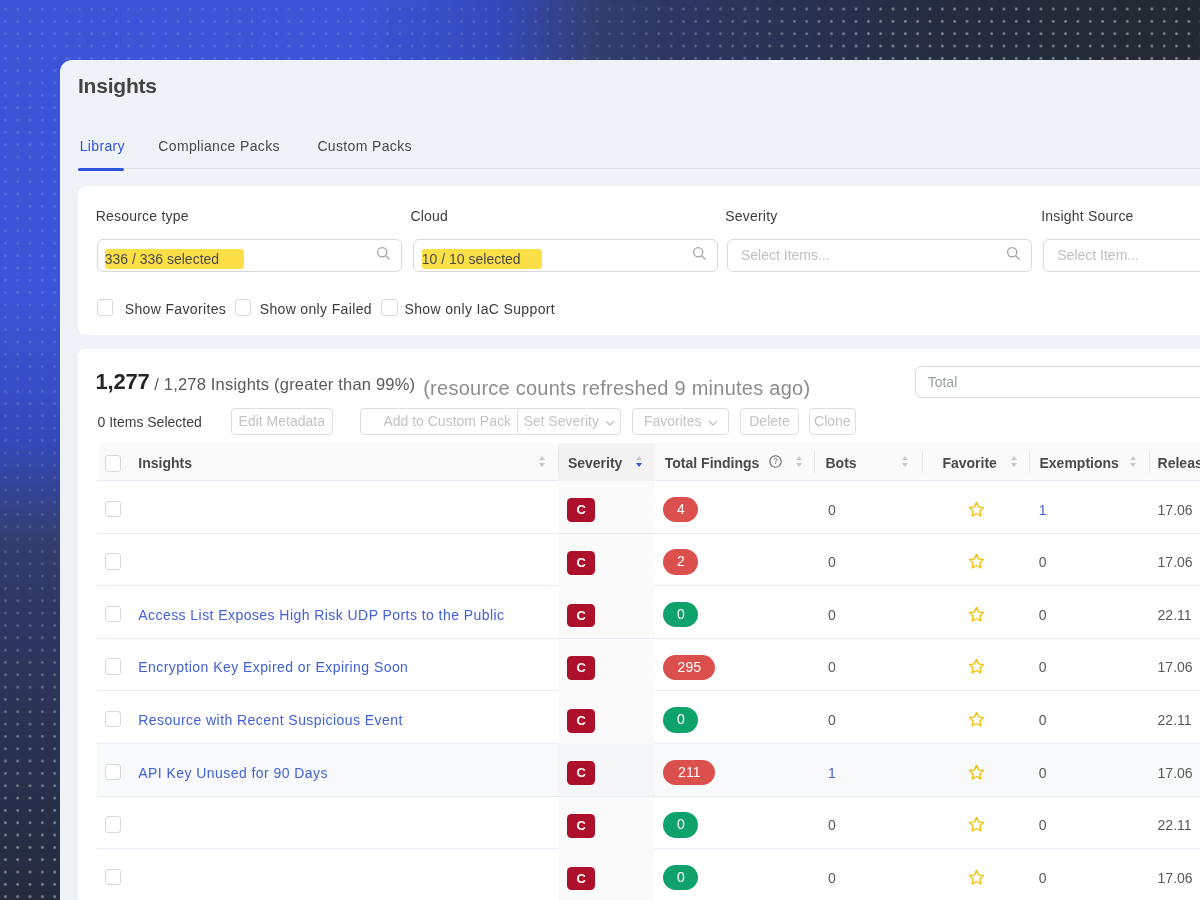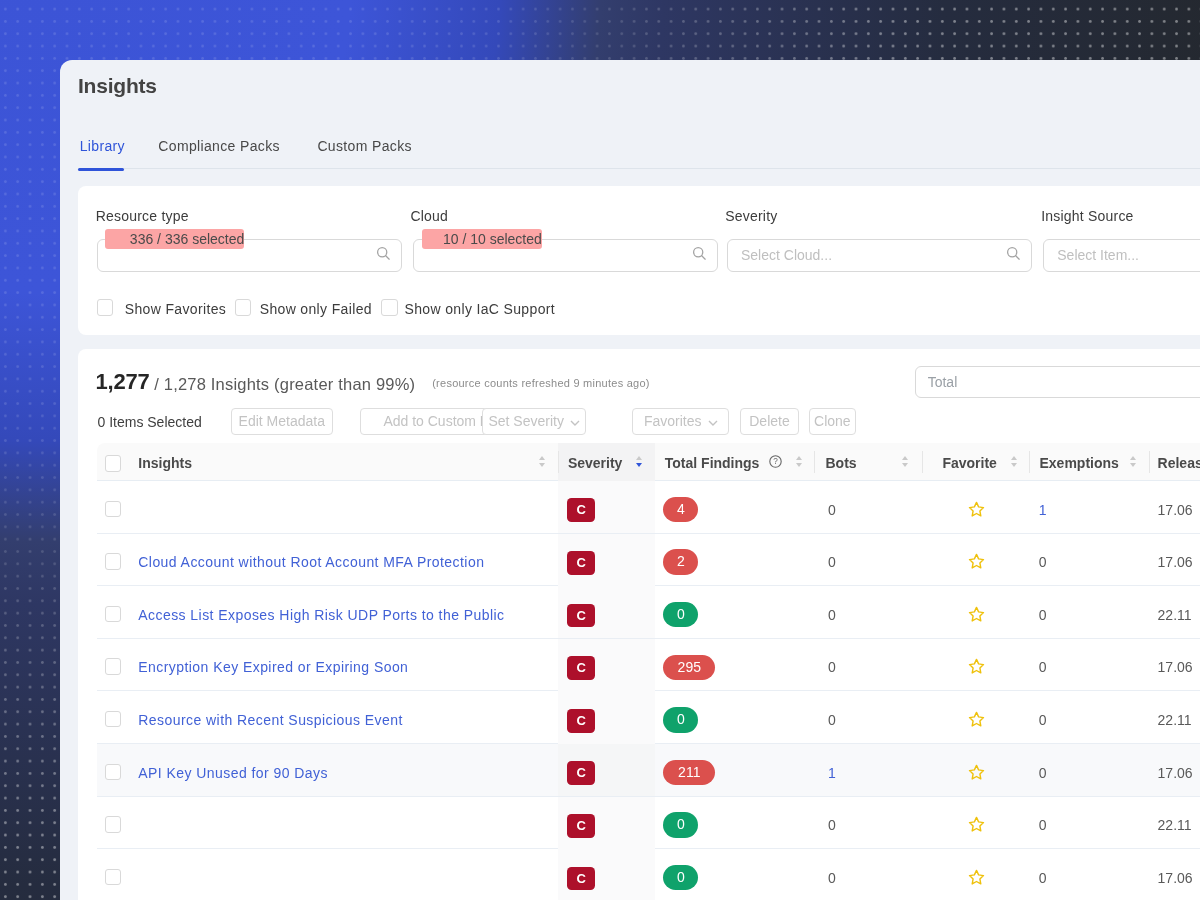--- a/index.html
+++ b/index.html
@@ -19,30 +19,30 @@
 .tab{top:78.2px;font-size:14px;letter-spacing:0.35px;color:#484848}
 #tab1{left:20.2px;color:#2F54D9}
 #tab2{left:98.8px}
 #tab3{left:257.9px}
 #tabline{left:18.8px;top:108.7px;width:1421px;height:1px;background:#DEE4EB}
 #inkbar{left:18.8px;top:108px;width:45.9px;height:3px;background:#2F54D9;border-radius:2px}
 #fpanel{left:18.7px;top:126.1px;width:1300px;height:149px;background:#fff;border-radius:8px}
 #cpanel{left:18.7px;top:289px;width:1300px;height:680px;background:#fff;border-radius:8px}
 .flabel{top:22.7px;font-size:14px;letter-spacing:0.2px;color:#3c3c3c}
 .fbox{top:53px;width:305px;height:33px;border:1px solid #D9D9D9;border-radius:6px;background:#fff}
-.ftag{top:43px;height:20.5px;background:#fca5a5;border-radius:3px;font-size:14px;color:#4a4a4a;line-height:20.5px;text-align:right}
+.ftag{top:63px;height:20.5px;background:#fde047;border-radius:3px;font-size:14px;color:#4a4a4a;line-height:20.5px;text-align:left}
 .ph{top:61px;font-size:14px;color:#BFBFBF}
 .mag{top:60px;width:15px;height:15px}
 .cb{width:16.4px;height:16.4px;border:1px solid #D9D9D9;border-radius:3px;background:#fff}
 .fcb{top:113.8px}
 .fcbl{top:115px;font-size:14px;letter-spacing:0.35px;color:#3c3c3c}
 
 #stat1{left:17.4px;top:22.2px;font-size:22px;letter-spacing:-0.2px;line-height:1;font-weight:700;color:#262626}
 #stat2{left:76px;top:27.2px;font-size:16.5px;letter-spacing:0.2px;line-height:1;color:#595959}
-#stat3{left:354px;top:29px;font-size:11px;letter-spacing:0.25px;line-height:1;color:#8C8C8C}
+#stat3{left:345px;top:29px;font-size:20px;letter-spacing:0.25px;line-height:1;color:#8C8C8C}
 #search{left:836.5px;top:17.5px;width:470px;height:32px;border:1px solid #D9D9D9;border-radius:6px;background:#fff}
 #sel{left:19.3px;top:65px;font-size:14px;color:#404040}
 .btn{top:59.3px;height:27px;border:1px solid #DEDEDE;border-radius:4px;background:#fff;color:#C3C3C3;font-size:14px;text-align:center;line-height:25px}
 
 #thead{left:18.5px;top:94.1px;width:1281px;height:38.9px;background:#FAFAFA;border-radius:8px 8px 0 0;border-bottom:1px solid #E7EDF3}
 #sevshade{position:absolute;left:461.8px;top:0;width:96.7px;height:38.4px;background:#F3F3F4}
 .th{position:absolute;top:12px;font-size:14px;font-weight:700;color:#4A4A4A}
 .vline{position:absolute;top:8px;width:1px;height:22px;background:#E6E6E6}
 .carets{position:absolute;width:9px;height:12px}
 .car{position:absolute;left:0;width:0;height:0;border-left:3.8px solid transparent;border-right:3.8px solid transparent}
@@ -79,21 +79,21 @@
   <div class="abs flabel" style="left:17.6px">Resource type</div>
   <div class="abs flabel" style="left:332.3px">Cloud</div>
   <div class="abs flabel" style="left:647.1px">Severity</div>
   <div class="abs flabel" style="left:963.1px">Insight Source</div>
   <div class="abs fbox" style="left:18.5px"></div>
   <div class="abs fbox" style="left:334.4px"></div>
   <div class="abs fbox" style="left:648.5px"></div>
   <div class="abs fbox" style="left:965.1px;width:340px;border-radius:6px 0 0 6px"></div>
   <div class="abs ftag" style="left:26.5px;width:139.6px">336 / 336 selected</div>
   <div class="abs ftag" style="left:343.6px;width:120px">10 / 10 selected</div>
-  <div class="abs ph" style="left:662.8px">Select Cloud...</div>
+  <div class="abs ph" style="left:662.8px">Select Items...</div>
   <div class="abs ph" style="left:979.1px">Select Item...</div>
   <svg class="abs mag" style="left:298px" viewBox="0 0 15 15">
         <circle cx="6.2" cy="6.2" r="4.6" fill="none" stroke="#A3A3A3" stroke-width="1.25"></circle>
         <line x1="9.7" y1="9.7" x2="13.2" y2="13.2" stroke="#A3A3A3" stroke-width="1.25" stroke-linecap="round"></line>
       </svg>
   <svg class="abs mag" style="left:613.9px" viewBox="0 0 15 15">
         <circle cx="6.2" cy="6.2" r="4.6" fill="none" stroke="#A3A3A3" stroke-width="1.25"></circle>
         <line x1="9.7" y1="9.7" x2="13.2" y2="13.2" stroke="#A3A3A3" stroke-width="1.25" stroke-linecap="round"></line>
       </svg>
   <svg class="abs mag" style="left:928px" viewBox="0 0 15 15">
@@ -111,21 +111,21 @@
  <div class="abs" id="cpanel">
   <div class="abs" id="stat1">1,277</div>
       <div class="abs" id="stat2">/ 1,278 Insights (greater than 99%)</div>
       <div class="abs" id="stat3">(resource counts refreshed 9 minutes ago)</div>
   <div class="abs" id="search">
         <span style="position:absolute;left:12px;top:7px;font-size:14px;color:#9aa0a6">Total</span>
       </div>
   <div class="abs" id="sel">0 Items Selected</div>
   <div class="abs btn" style="left:152.6px;width:102px">Edit Metadata</div>
   <div class="abs btn" style="left:282px;width:174px">Add to Custom Pack</div>
-  <div class="abs btn" style="left:404px;width:104px">Set Severity<svg width="10" height="6" viewBox="0 0 10 6" style="margin-left:6px">
+  <div class="abs btn" style="left:439px;width:104px">Set Severity<svg width="10" height="6" viewBox="0 0 10 6" style="margin-left:6px">
           <path d="M1 1 L5 5 L9 1" fill="none" stroke="#C3C3C3" stroke-width="1.4"></path>
         </svg></div>
   <div class="abs btn" style="left:553.8px;width:97.5px">Favorites<svg width="10" height="6" viewBox="0 0 10 6" style="margin-left:6px">
           <path d="M1 1 L5 5 L9 1" fill="none" stroke="#C3C3C3" stroke-width="1.4"></path>
         </svg></div>
   <div class="abs btn" style="left:662.1px;width:58.4px">Delete</div>
   <div class="abs btn" style="left:731px;width:46.4px">Clone</div>
 
   <div class="abs" id="thead">
    <div id="sevshade"></div>
@@ -180,21 +180,20 @@
    <div class="num bnum">0</div>
    <div class="star"><svg width="17" height="17" viewBox="0 0 17 17">
               <path d="M8.5 1.4 L10.6 5.9 L15.5 6.6 L11.9 10 L12.8 14.9 L8.5 12.5 L4.2 14.9 L5.1 10 L1.5 6.6 L6.4 5.9 Z" fill="none" stroke="#EFC10B" stroke-width="1.4" stroke-linejoin="round"></path>
             </svg></div>
    <div class="num xnum"><span class="blue">1</span></div>
    <div class="num rnum">17.06</div>
   </div>
   <div class="row" style="top:52.6px;">
    <div class="rsev"></div>
    <div class="cb rcb"></div>
-   <div class="link">Cloud Account without Root Account MFA Protection</div>
    <div class="cbadge">C</div>
    <div class="pill pr" style="width:35px">2</div>
    <div class="num bnum">0</div>
    <div class="star"><svg width="17" height="17" viewBox="0 0 17 17">
               <path d="M8.5 1.4 L10.6 5.9 L15.5 6.6 L11.9 10 L12.8 14.9 L8.5 12.5 L4.2 14.9 L5.1 10 L1.5 6.6 L6.4 5.9 Z" fill="none" stroke="#EFC10B" stroke-width="1.4" stroke-linejoin="round"></path>
             </svg></div>
    <div class="num xnum">0</div>
    <div class="num rnum">17.06</div>
   </div>
   <div class="row" style="top:105.2px;">

